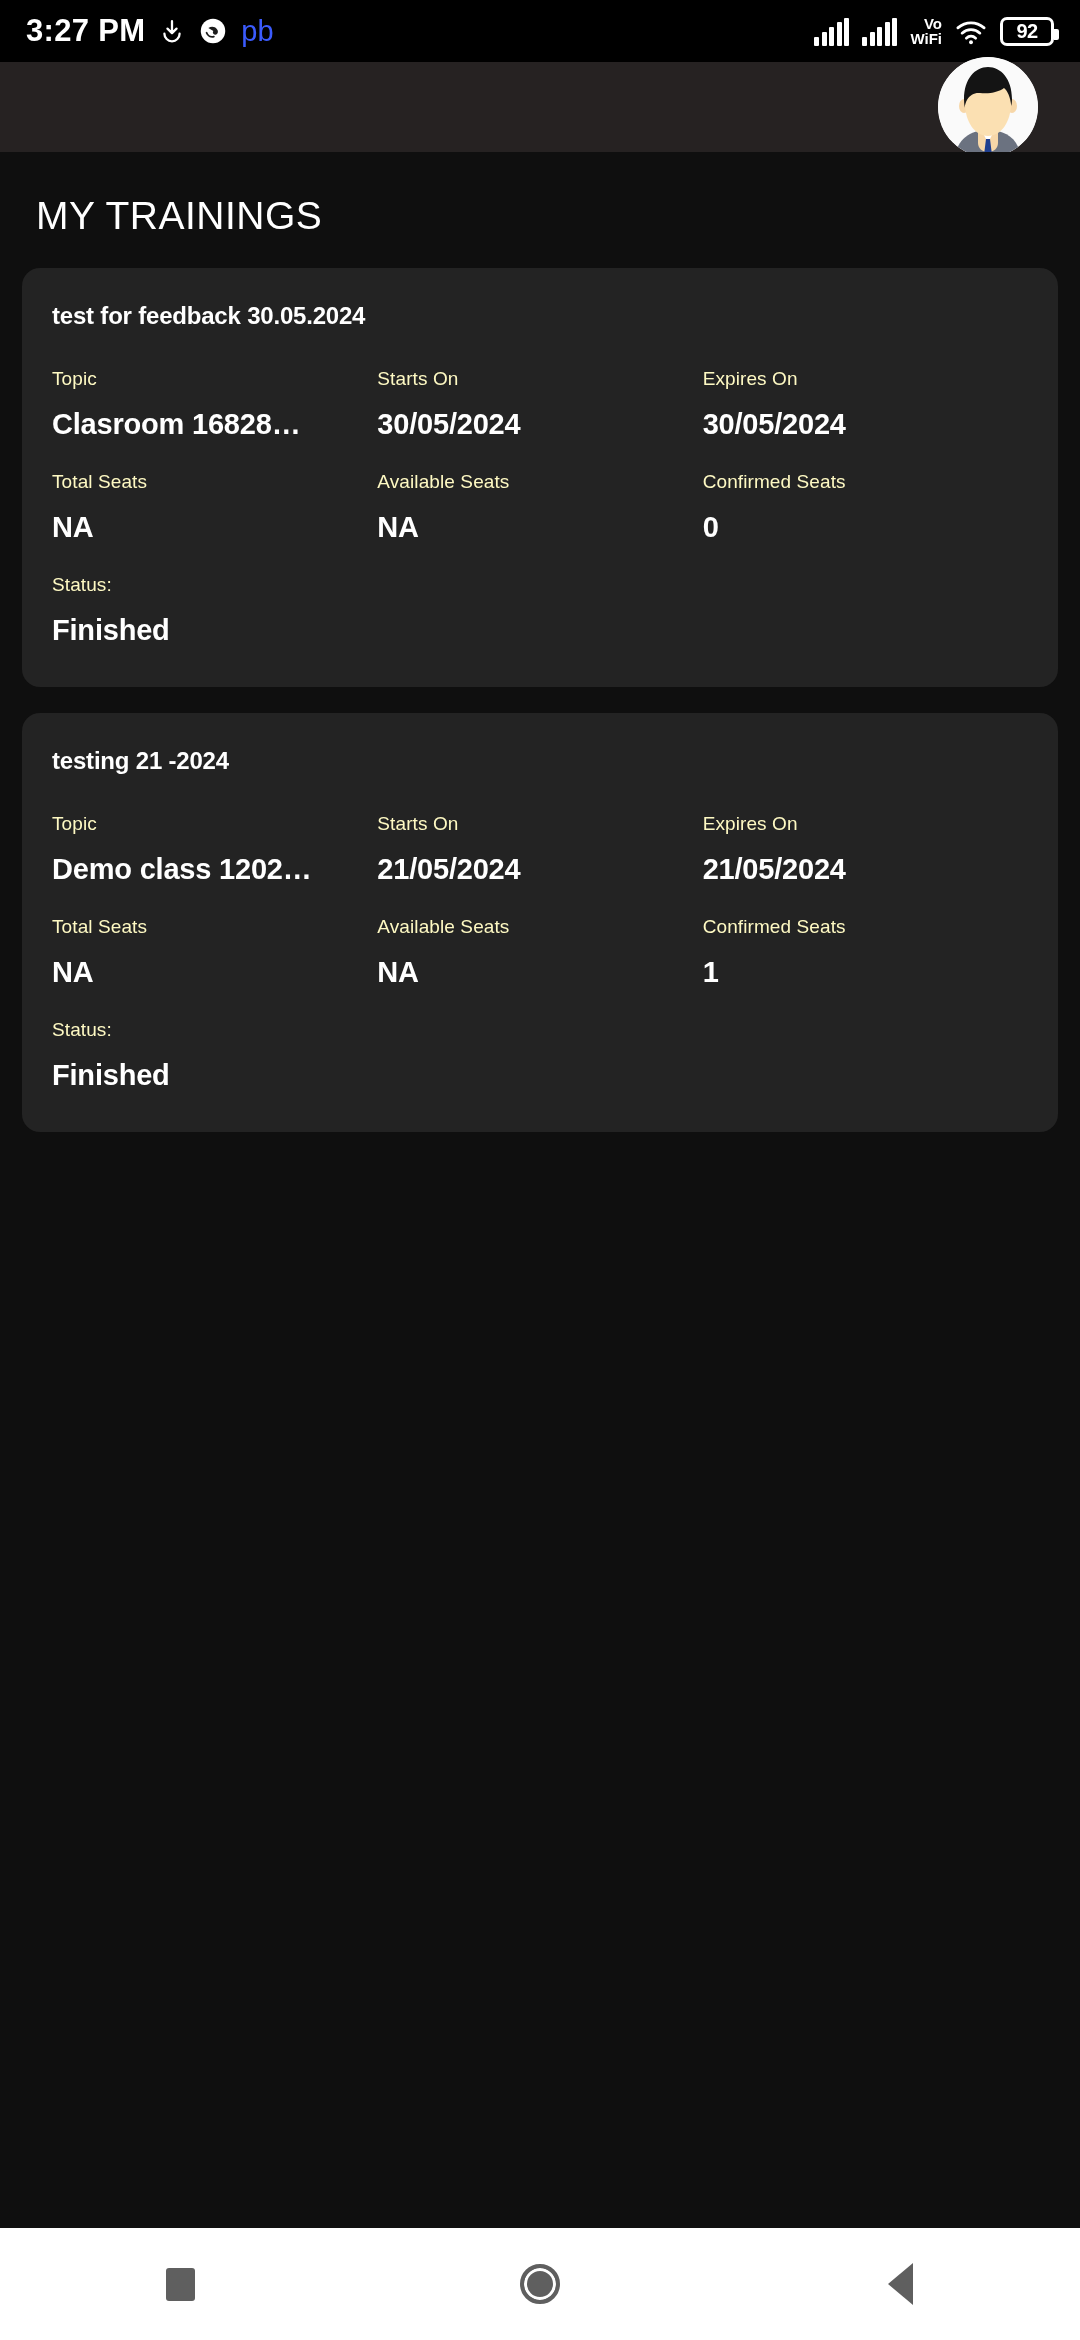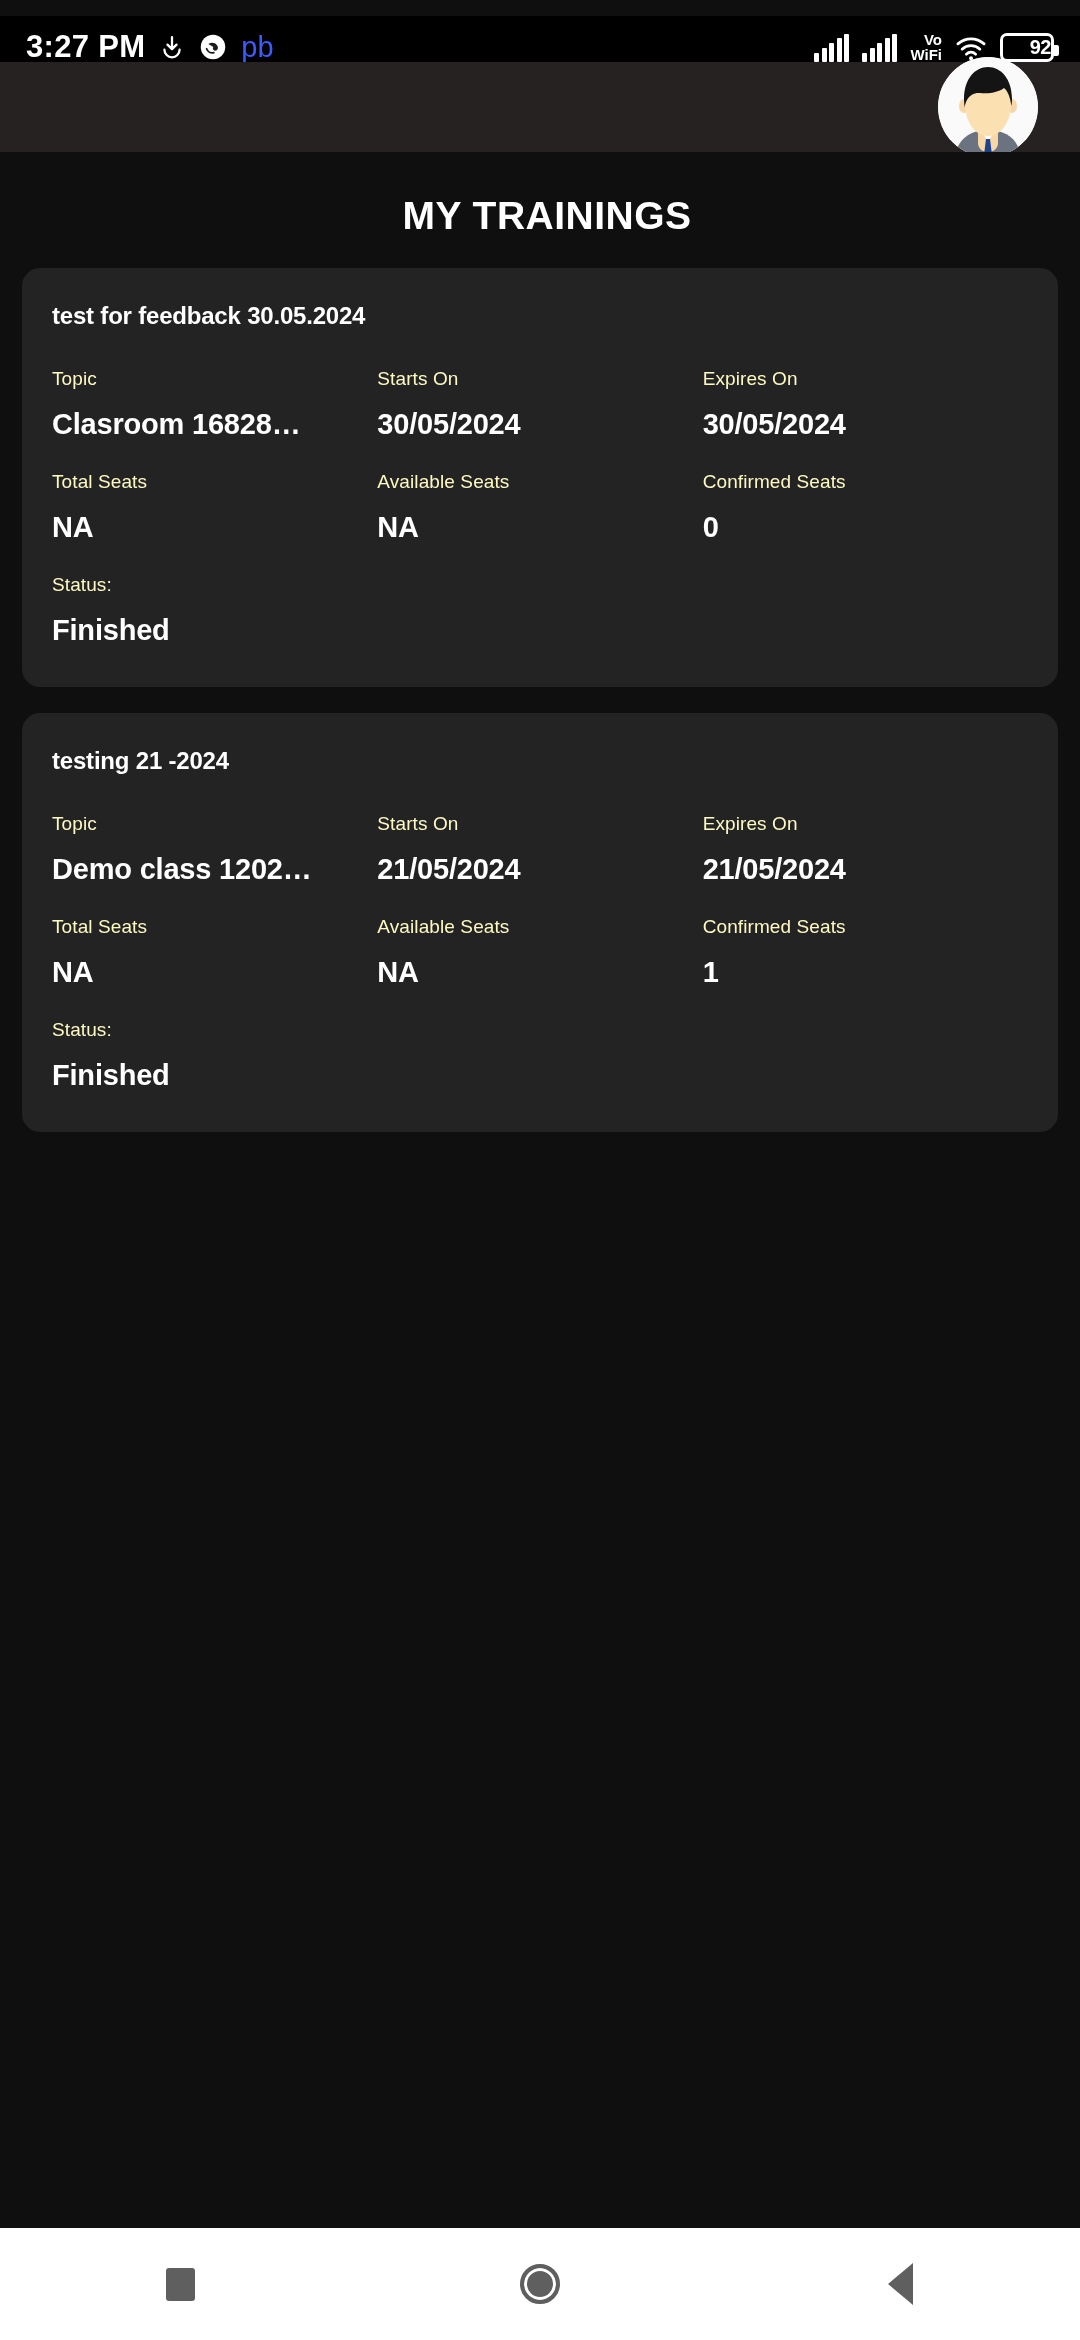--- a/index.html
+++ b/index.html
@@ -6,21 +6,21 @@
   html, body {
     width:1080px; height:2340px;
     background:#000;
     font-family:"Liberation Sans", sans-serif;
     overflow:hidden;
   }
   .phone { position:relative; width:1080px; height:2340px; background:#0f0f0f; }
 
   
   .statusbar{
-    position:absolute; top:16px; left:0; width:1080px; height:62px;
+    position:absolute; top:0; left:0; width:1080px; height:62px;
     background:#000; display:flex; align-items:center;
     padding:0 26px; color:#fff;
   }
   .sb-left{ display:flex; align-items:center; gap:14px; }
   .sb-time{ font-size:31px; font-weight:600; letter-spacing:.3px; color:#fff; }
   .sb-right{ margin-left:auto; display:flex; align-items:flex-end; gap:13px; }
   .icon-dl{ width:26px; height:28px; display:block; }
   .icon-app{ width:28px; height:28px; display:block; }
   .sb-pb{ font-size:29px; color:#3b5bfd; font-weight:400; line-height:1; }
 
@@ -32,21 +32,21 @@
   .sig span:nth-child(4){ height:24px; }
   .sig span:nth-child(5){ height:28px; }
 
   .vowifi{ display:flex; flex-direction:column; align-items:flex-end;
            line-height:1.0; font-size:15px; font-weight:600; color:#fff; }
   .wifi-ic{ width:32px; height:28px; display:block; }
 
   .battery{
     position:relative; width:54px; height:29px;
     border:3px solid #fff; border-radius:7px;
-    display:flex; align-items:center; justify-content:flex-end;
+    display:flex; align-items:center; justify-content:center;
   }
   .battery:after{
     content:""; position:absolute; right:-8px; top:9px;
     width:5px; height:11px; background:#fff; border-radius:0 2px 2px 0;
   }
   .battery b{ font-size:20px; font-weight:700; color:#fff; letter-spacing:-.5px; }
 
   
   .appbar{
     position:absolute; top:62px; left:0; width:1080px; height:90px;
@@ -58,22 +58,22 @@
     background:#f4f4f4; overflow:hidden; position:relative;
     display:block;
   }
 
   
   .content{
     position:absolute; top:152px; left:0; width:1080px; bottom:112px;
     background:#0f0f0f; padding:0 22px;
   }
   .page-title{
-    color:#fff; font-size:39px; font-weight:700;
-    letter-spacing:.5px; padding:42px 0 30px 14px;text-align:center;
+    color:#fff; font-size:39px; font-weight:400;
+    letter-spacing:.5px; padding:42px 0 30px 14px;
   }
 
   .card{
     background:#232323; border-radius:18px;
     padding:34px 30px 40px 30px; margin-bottom:26px;
   }
   .card-title{
     color:#fff; font-size:24px; font-weight:700;
     letter-spacing:-.2px; margin-bottom:38px;
   }

